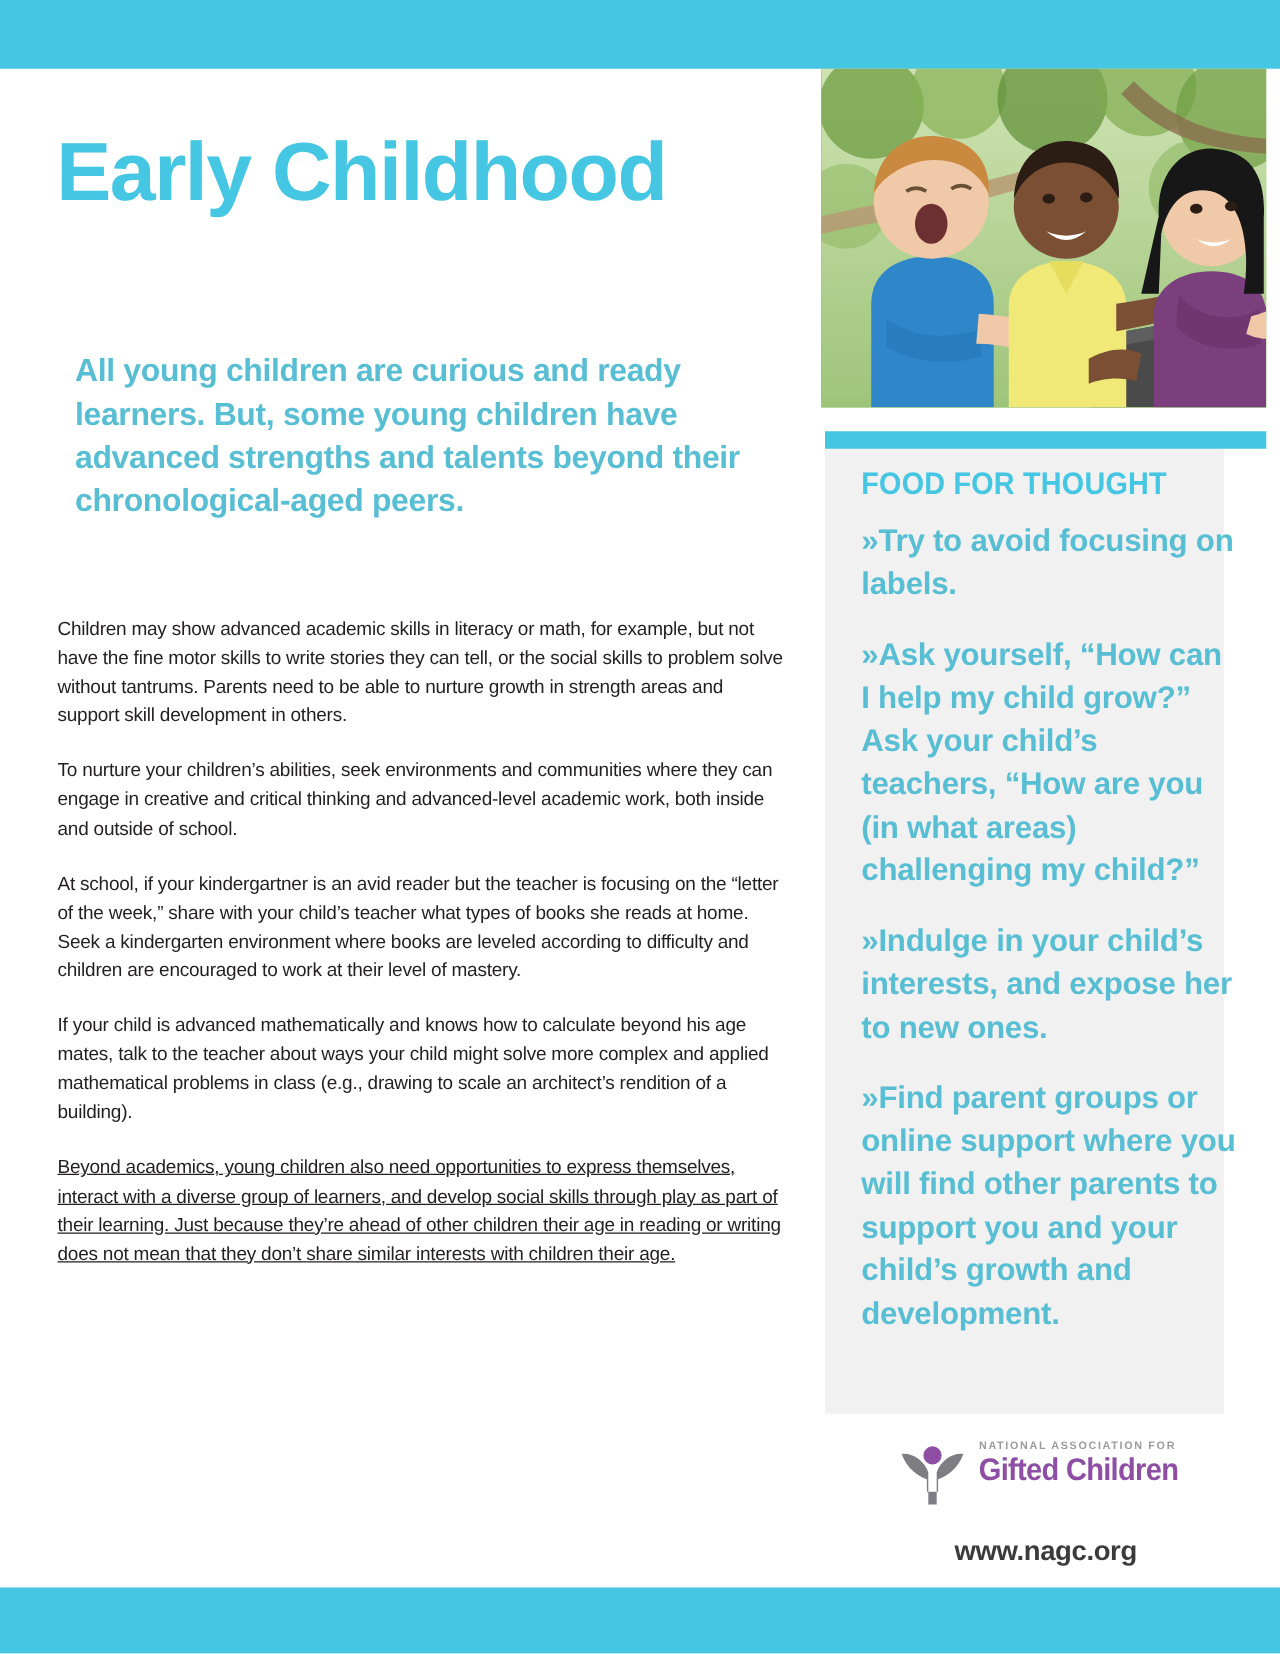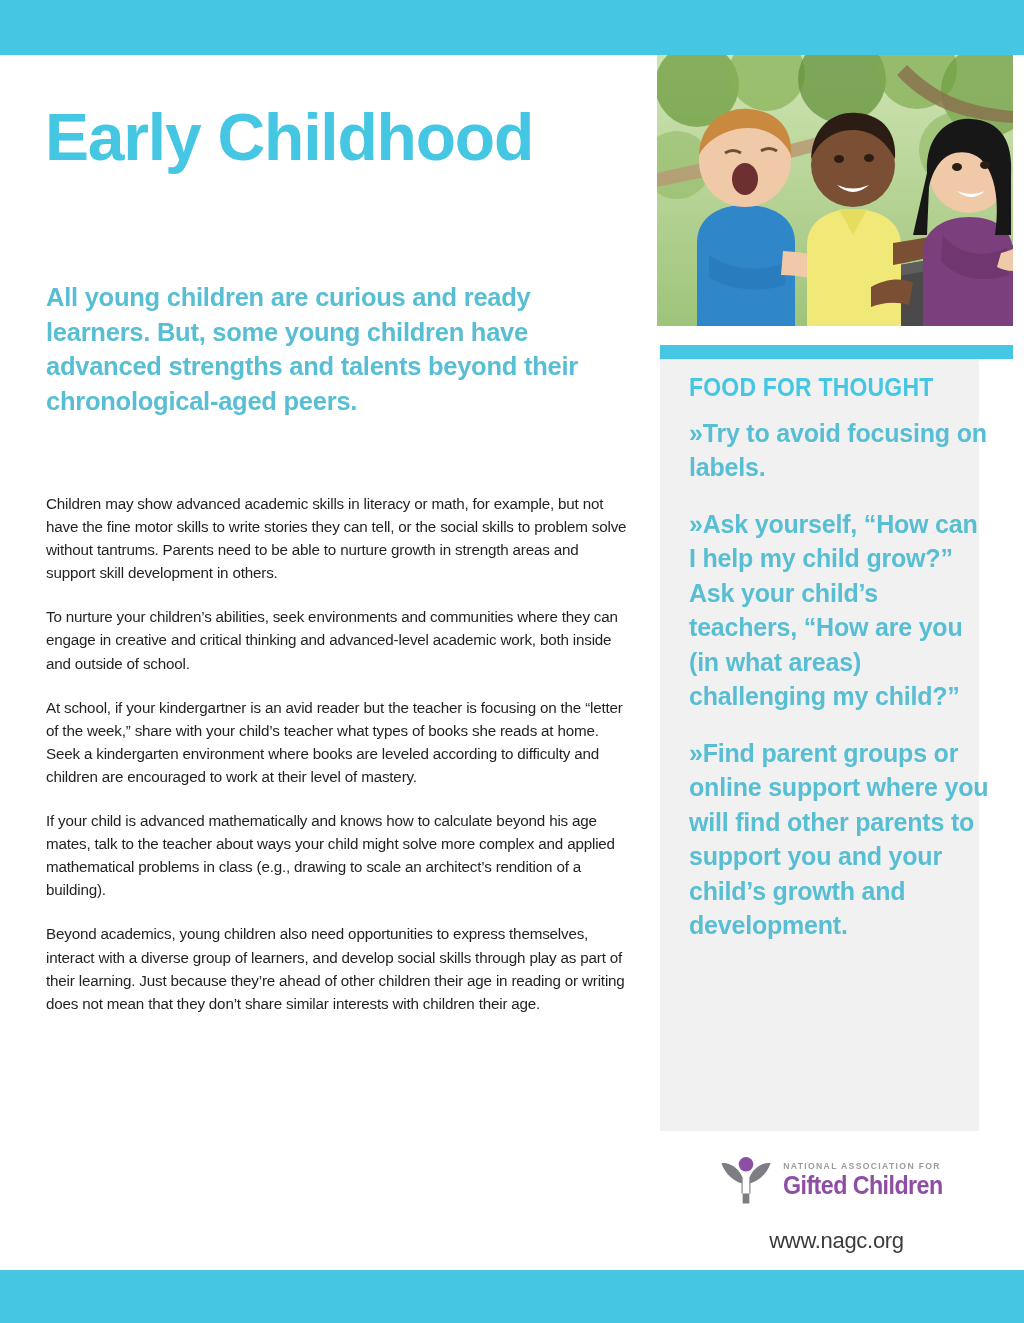--- a/index.html
+++ b/index.html
@@ -52,21 +52,21 @@
     font-weight: 700;
     letter-spacing: -1.2px;
     color: #45c6e3;
     line-height: 1.0;
     font-family: Liberation Sans, sans-serif;
   }
 
   
   .lead {
     position: absolute;
-    left: 46px; top: 280px;
+    left: 60px; top: 280px;
     width: 580px;
     font-size: 25.5px;
     font-weight: 700;
     color: #57bed4;
     line-height: 1.36;
     letter-spacing: -0.25px;
   }
 
   
   .body-col {
@@ -74,21 +74,21 @@
     left: 46px; top: 492px;
     width: 585px;
   }
   .body-col p {
     font-size: 15.2px;
     line-height: 1.52;
     color: #231f20;
     margin-bottom: 21px;
     letter-spacing: -0.18px;
   }
-  .body-col p:last-child { margin-bottom: 0; }
+  .body-col p:last-child { margin-bottom: 0; text-decoration: underline; }
 
   
   .side-panel {
     position: absolute;
     left: 660px; top: 345px;
     width: 319px; height: 786px;
     background: #f1f1f1;
     padding-left: 41px;
   }
   .side-rule {
@@ -125,21 +125,20 @@
 
   
   .logo-block {
     position: absolute;
     left: 660px; top: 1152px;
     width: 353px;
     text-align: center;
   }
   .logo-row {
     display: flex;
-    align-items: center;
     justify-content: center;
     gap: 9px;
   }
   .logo-mark { width: 56px; height: 56px; flex: 0 0 auto; }
   .logo-text { text-align: left; }
   .logo-line1 {
     font-size: 8.6px;
     font-weight: 700;
     color: #9b9b9b;
     letter-spacing: 1.35px;
@@ -152,21 +151,21 @@
     color: #8e4ea4;
     letter-spacing: -0.6px;
     line-height: 1;
     transform: scaleX(0.93);
     transform-origin: left center;
     white-space: nowrap;
   }
   .logo-url {
     margin-top: 20px;
     font-size: 22px;
-    font-weight: 400;
+    font-weight: 700;
     color: #3b3b3b;
     letter-spacing: -0.3px;
   }
 </style>
 </head>
 <body>
 
 <div class="page">
 
   <div class="bar-top"></div>
@@ -246,20 +245,21 @@
     <p>If your child is advanced mathematically and knows how to calculate beyond his age mates, talk to the teacher about ways your child might solve more complex and applied mathematical problems in class (e.g., drawing to scale an architect’s rendition of a building).</p>
     <p>Beyond academics, young children also need opportunities to express themselves, interact with a diverse group of learners, and develop social skills through play as part of their learning. Just because they’re ahead of other children their age in reading or writing does not mean that they don’t share similar interests with children their age.</p>
   </div>
 
   <aside class="side-panel">
     <div class="side-rule"></div>
     <div class="side-inner">
       <div class="side-heading">FOOD FOR THOUGHT</div>
       <div class="side-item">»Try to avoid focusing on labels.</div>
       <div class="side-item">»Ask yourself, “How can I help my child grow?” Ask your child’s teachers, “How are you (in what areas) challenging my child?”</div>
+      <div class="side-item">»Indulge in your child’s interests, and expose her to new ones.</div>
       <div class="side-item">»Find parent groups or online support where you will find other parents to support you and your child’s growth and development.</div>
     </div>
   </aside>
 
   <div class="logo-block">
     <div class="logo-row">
       <svg class="logo-mark" viewBox="0 0 100 100">
         <circle cx="50" cy="22" r="13" fill="#8e4ea4"></circle>
         <path d="M6 20 C 22 18, 38 30, 44 46 L44 92 L56 92 L56 46 C 62 30, 78 18, 94 20 C 86 42, 70 52, 58 56 L58 74 L42 74 L42 56 C 30 52, 14 42, 6 20 Z" fill="#7d7d83"></path>
       </svg>

